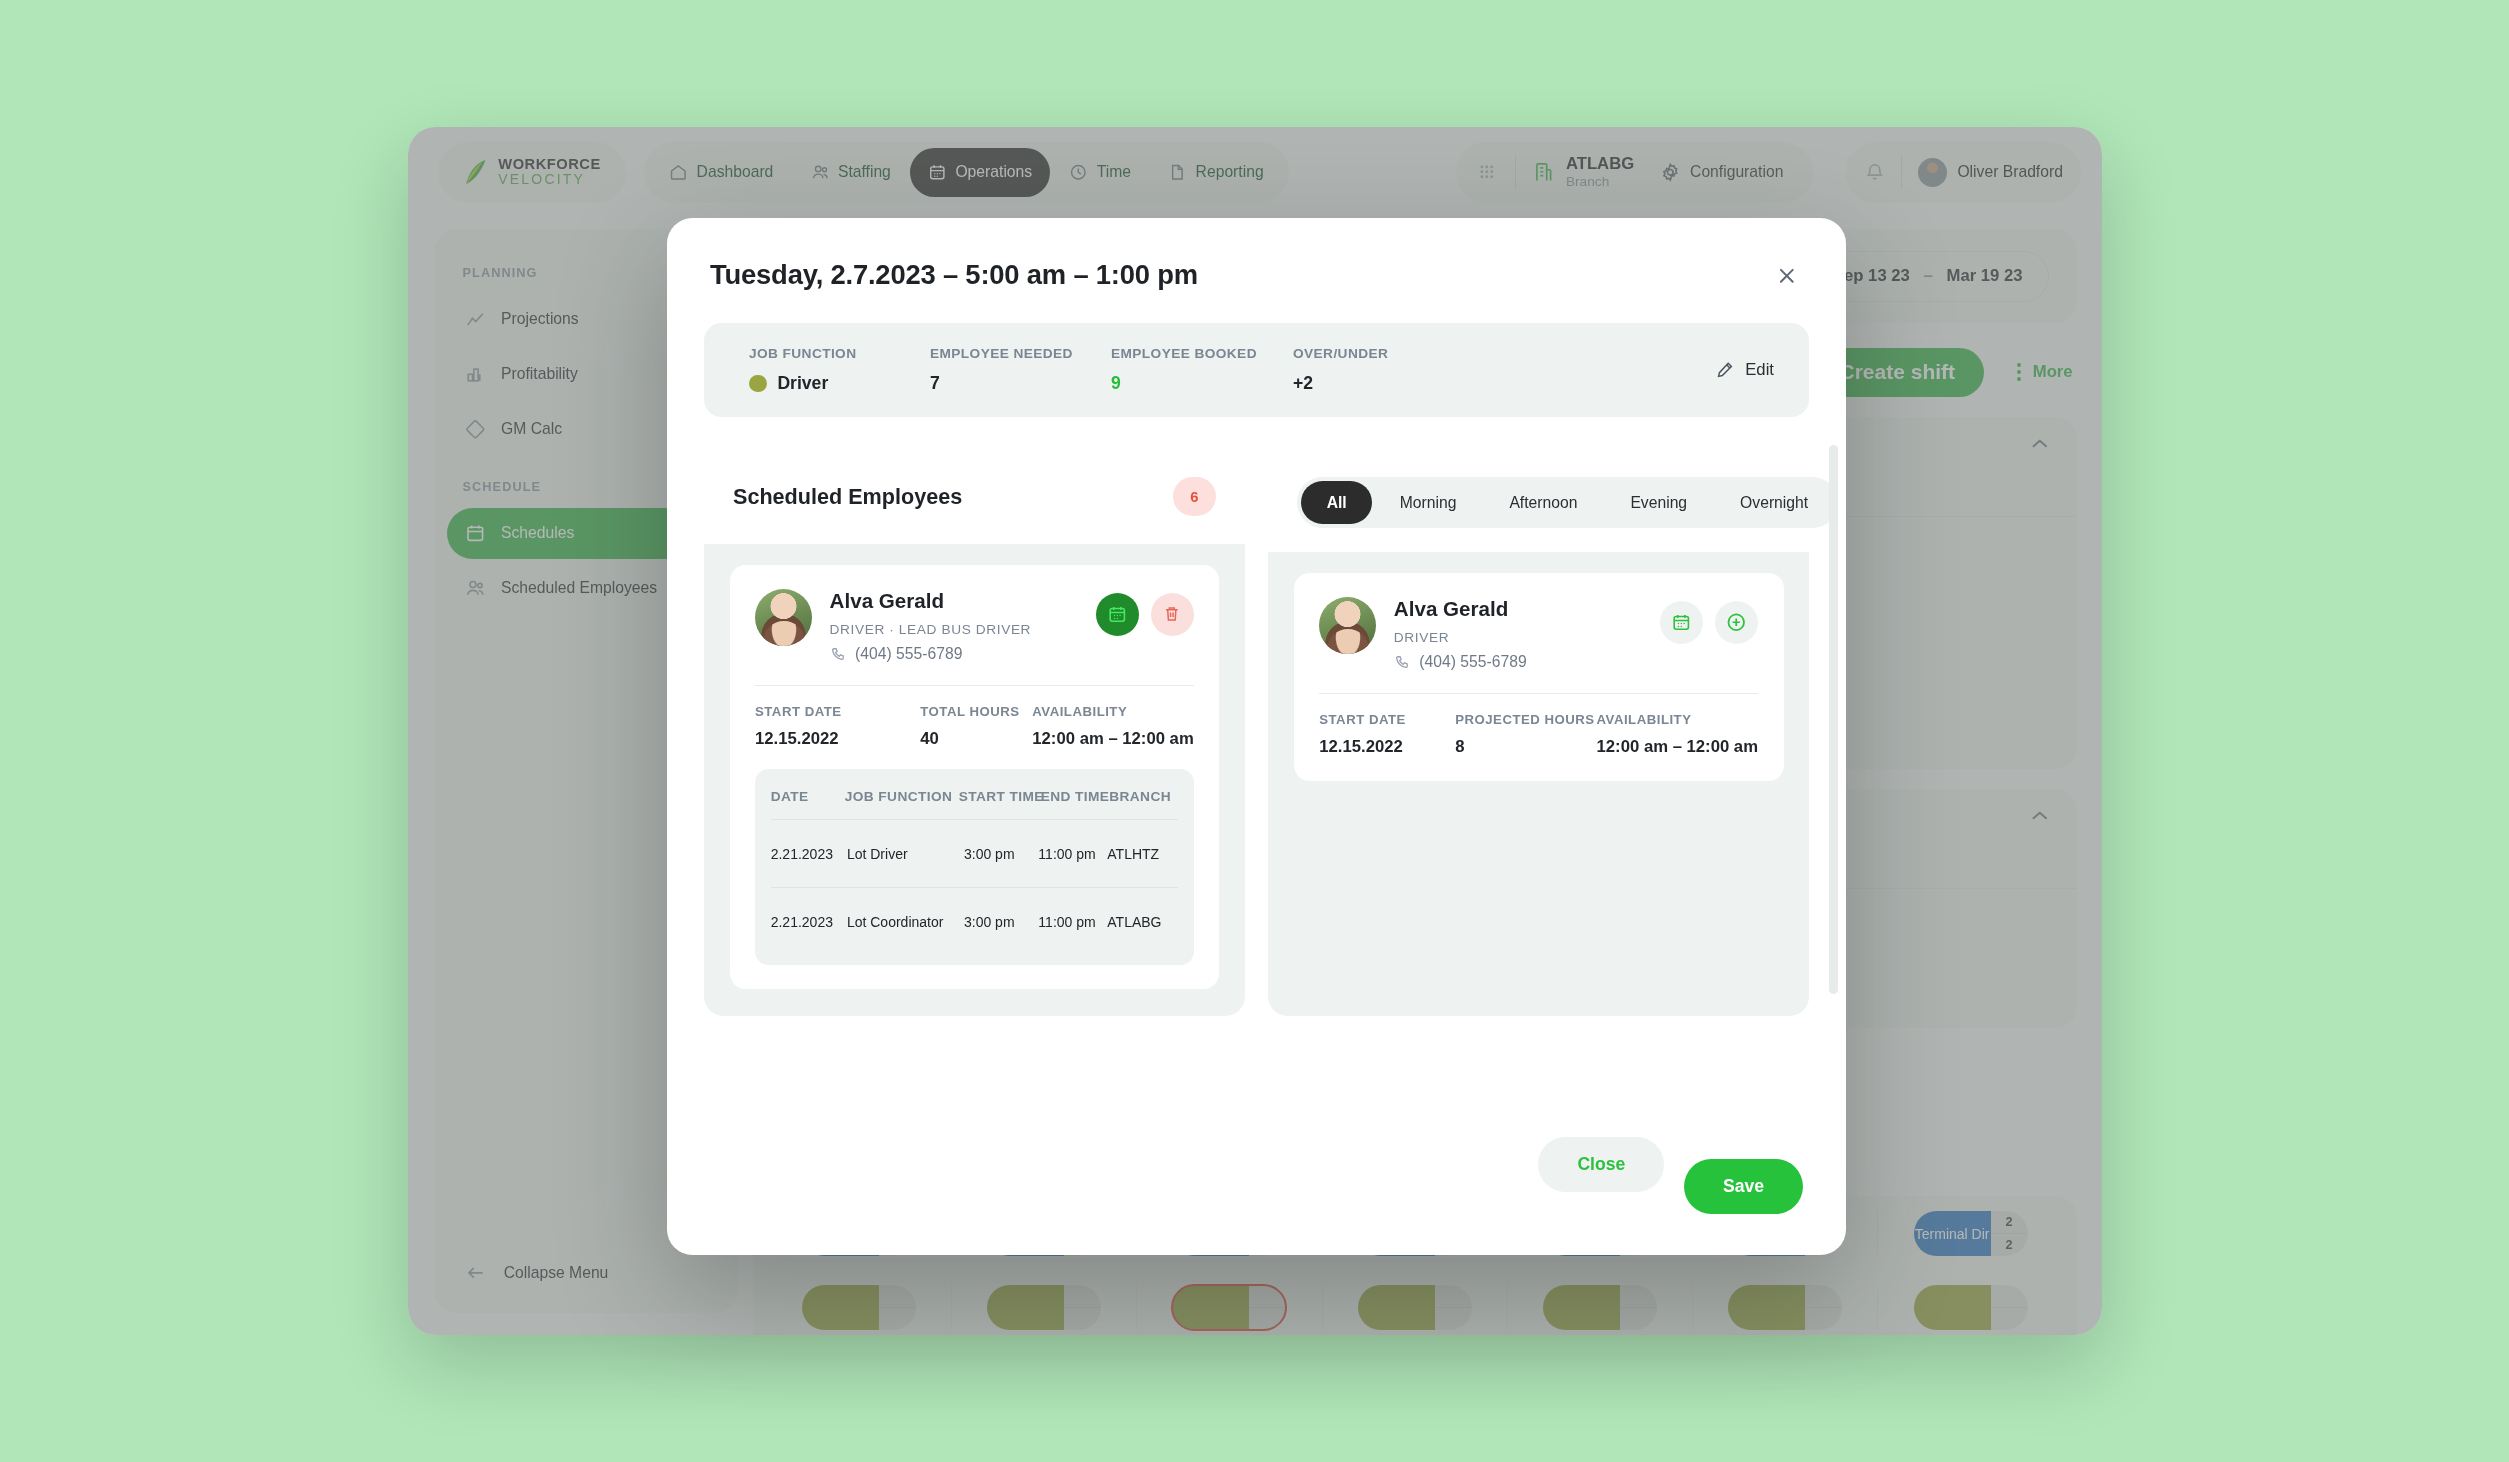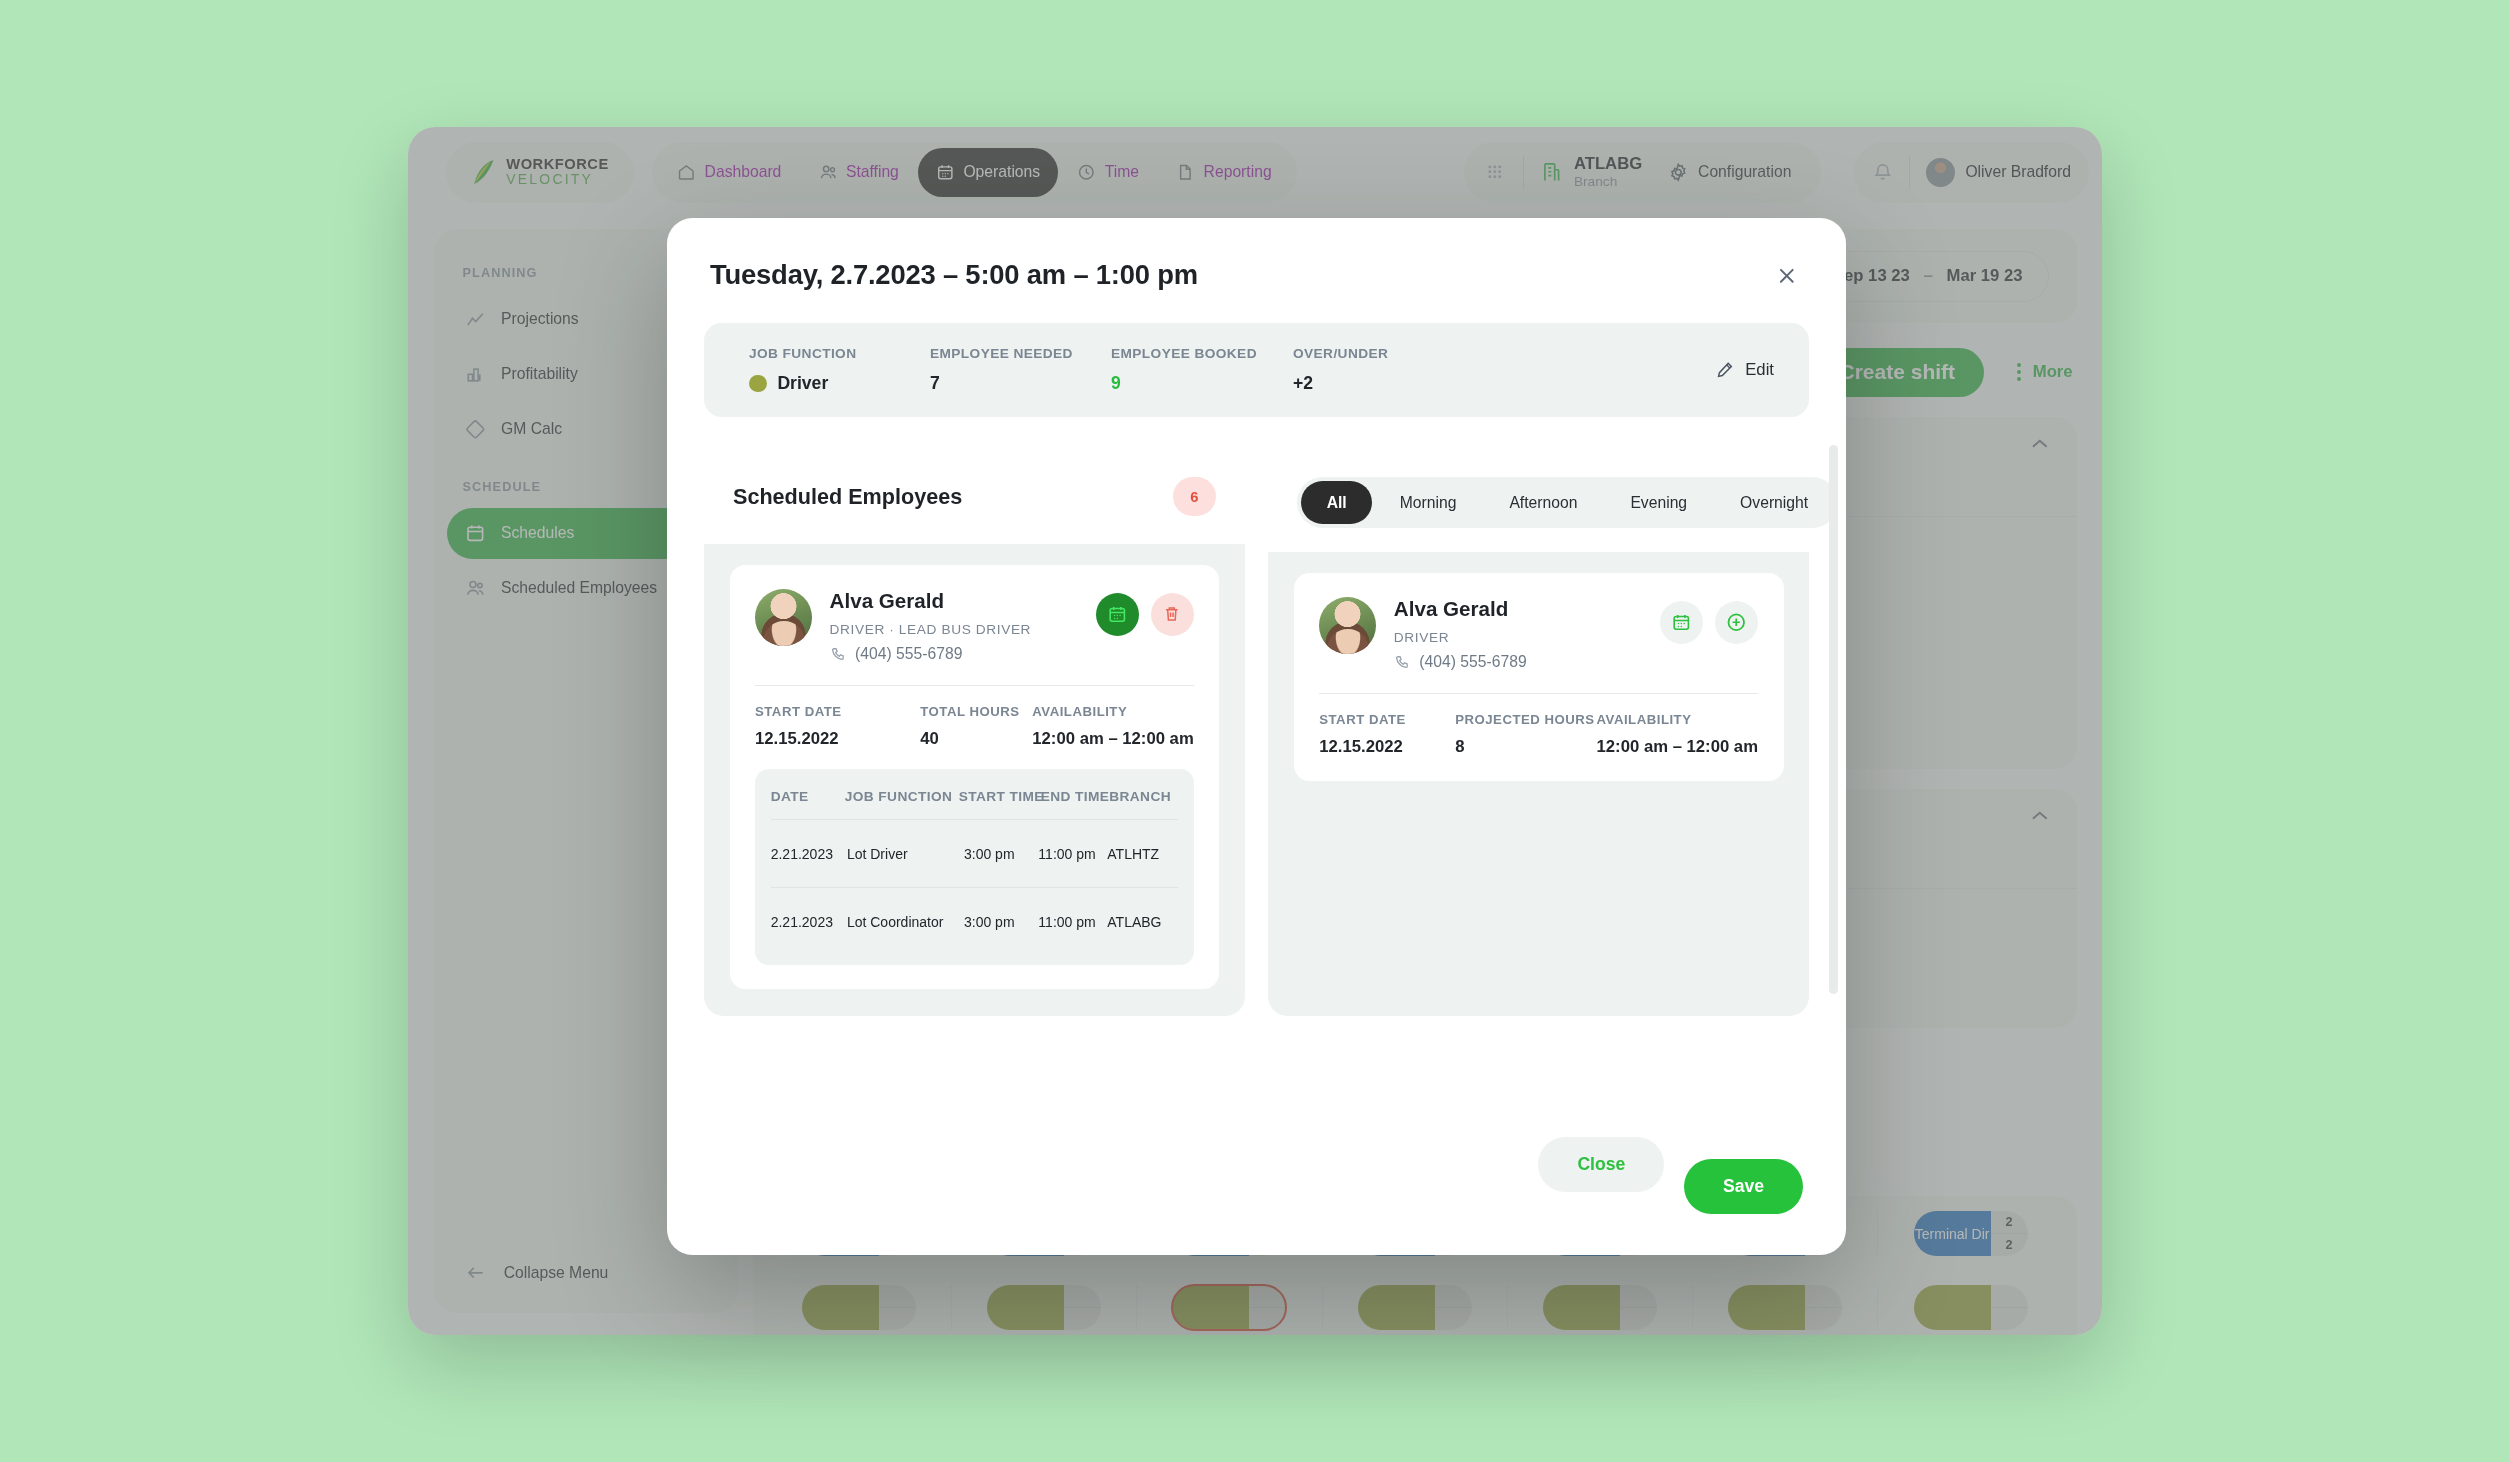--- a/index.html
+++ b/index.html
@@ -22,21 +22,21 @@
   }
   #app-dim {
     position: absolute; inset: 0;
     background: rgba(120,126,122,.55);
     z-index: 50;
     pointer-events: none;
   }
 
   
   .topnav {
-    position: absolute; left: 12px; top: 0;
+    position: absolute; left: 4px; top: 0;
     width: 100%; height: 90px;
     display: flex; align-items: center;
     padding: 0 25.5px;
     gap: 17.6px;
   }
   .nav-pill {
     background: #eef1f0;
     border-radius: 979px;
     height: 61px;
     display: flex; align-items: center;
@@ -49,21 +49,21 @@
   .logo-mark svg { display: block; }
   .logo-text { line-height: 1.02; }
   .logo-l1 { font-size: 14.7px; font-weight: 700; letter-spacing: 0.5px; color: #2b2b2b; }
   .logo-l2 { font-size: 14px; font-weight: 500; letter-spacing: 2.2px; color: #5aa84f; }
 
   .menu-pill { padding: 0 7.8px; gap: 2px; }
   .menu-item {
     display: flex; align-items: center; gap: 8.8px;
     padding: 0 17.6px; height: 49px;
     border-radius: 979px;
-    font-size: 15.7px; color: #a21caf;
+    font-size: 15.7px; color: #14532d;
     cursor: pointer; white-space: nowrap;
   }
   .menu-item.active { background: #2c2c2c; color: #fff; }
   .menu-item .ico { width: 18.6px; height: 18.6px; display:block; opacity:.85; }
   .menu-item.active .ico { opacity: 1; }
 
   .nav-spacer { flex: 1; }
 
   .branch-pill { padding: 0 9.8px 0 19.6px; gap: 0; }
   .grid-ico { width: 21.6px; height: 21.6px; margin-right: 17.6px; }

